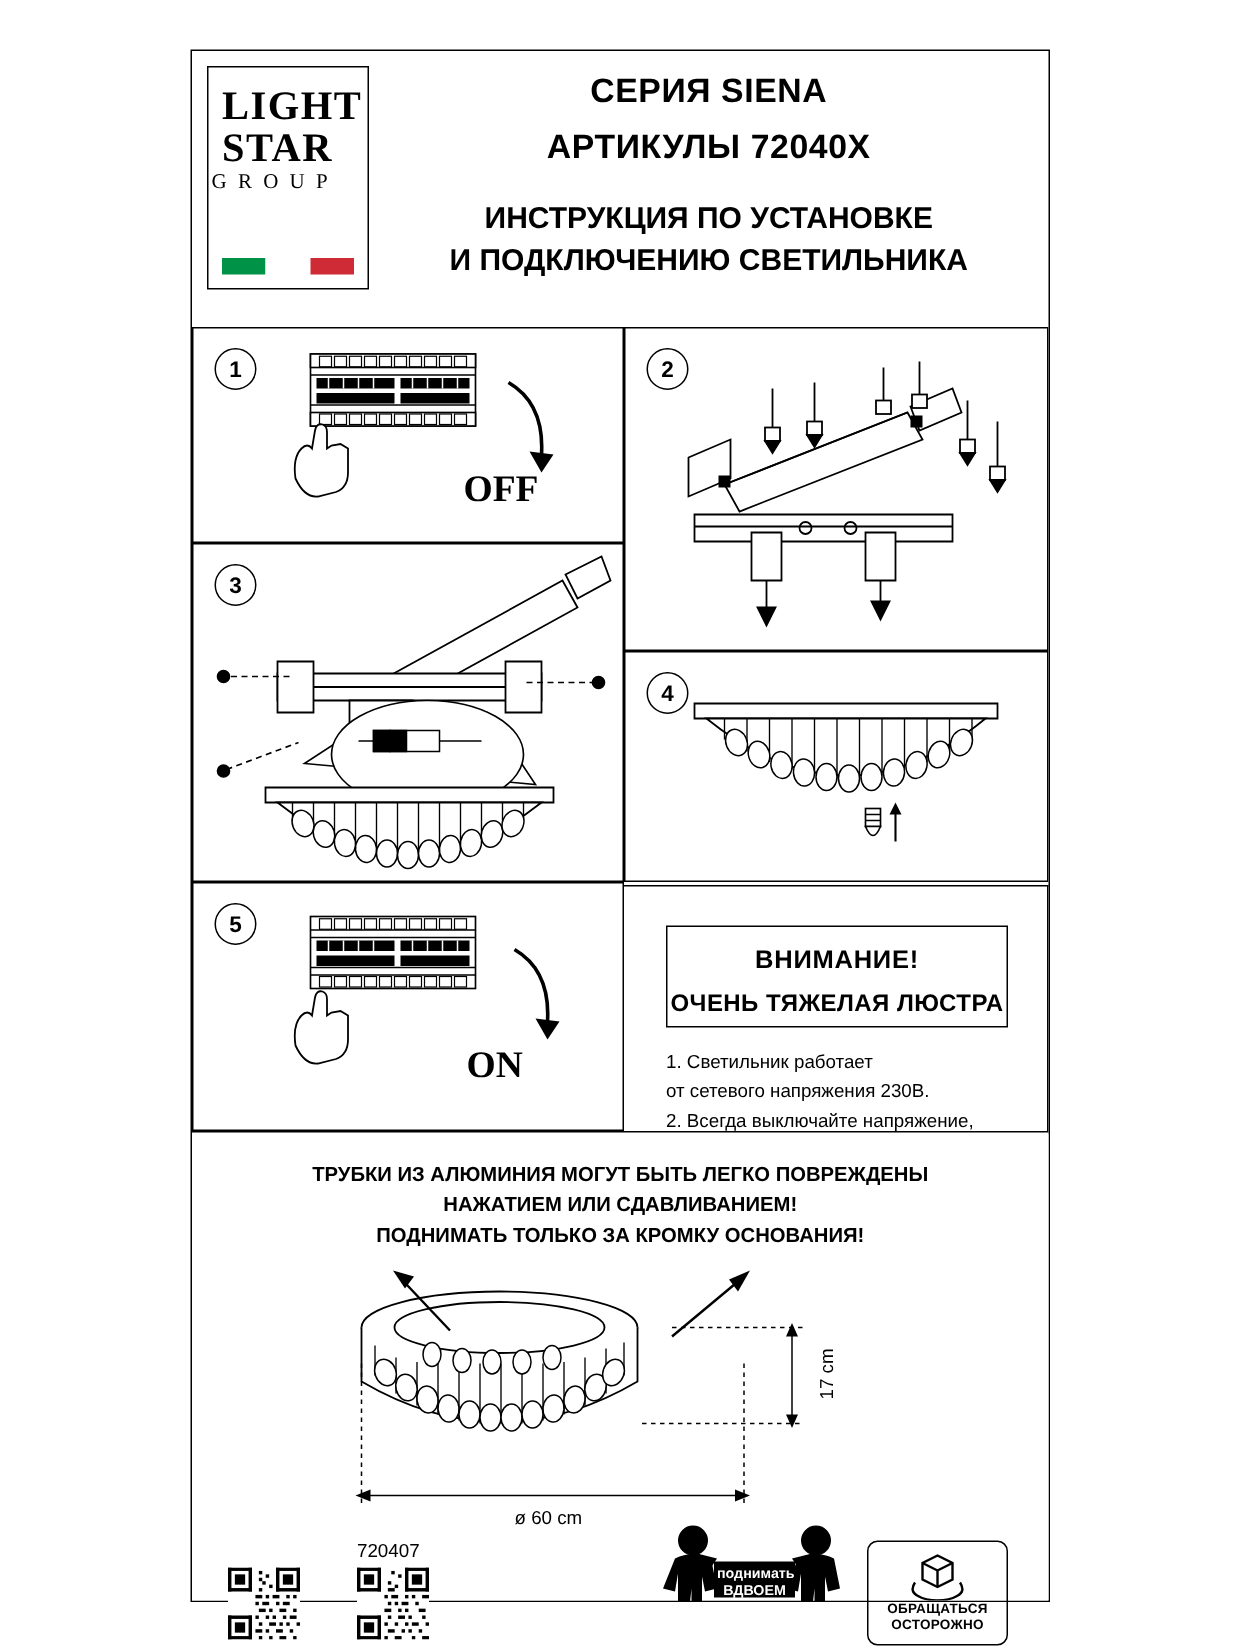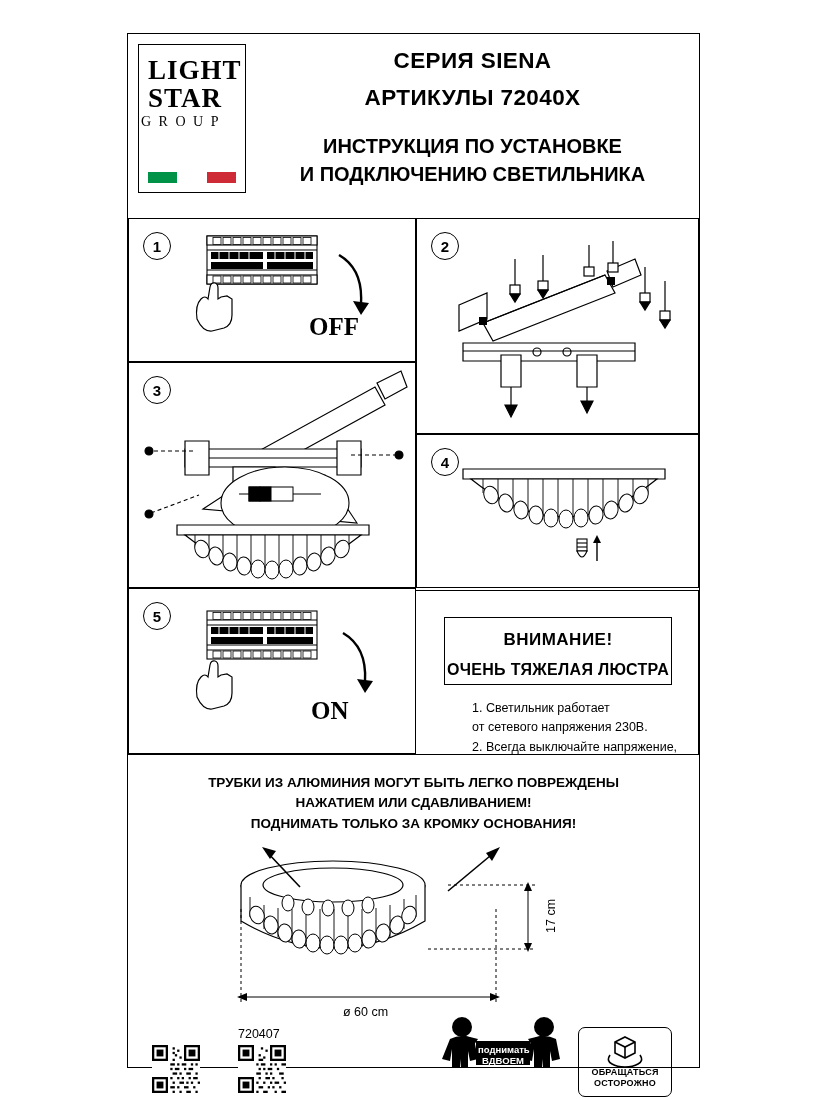--- a/index.html
+++ b/index.html
@@ -132,21 +132,20 @@
   .warn-sub {
     font-size: 16px;
     font-weight: bold;
     margin-top: 11px;
     letter-spacing: 0.3px;
   }
   .notes {
     position: absolute;
     font-size: 12.5px;
     line-height: 1.55;
-    margin-left: 28px;
   }
   
   .bottom-head {
     position: absolute;
     left: 0;
     right: 0;
     text-align: center;
     font-size: 13.5px;
     font-weight: bold;
     line-height: 1.5;

